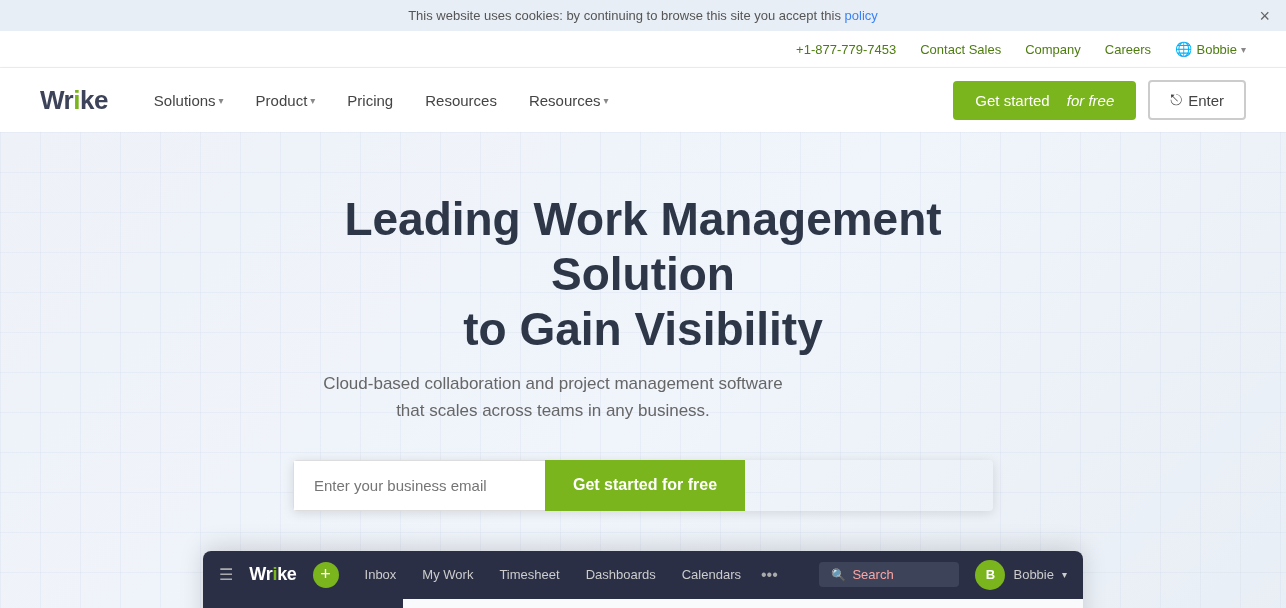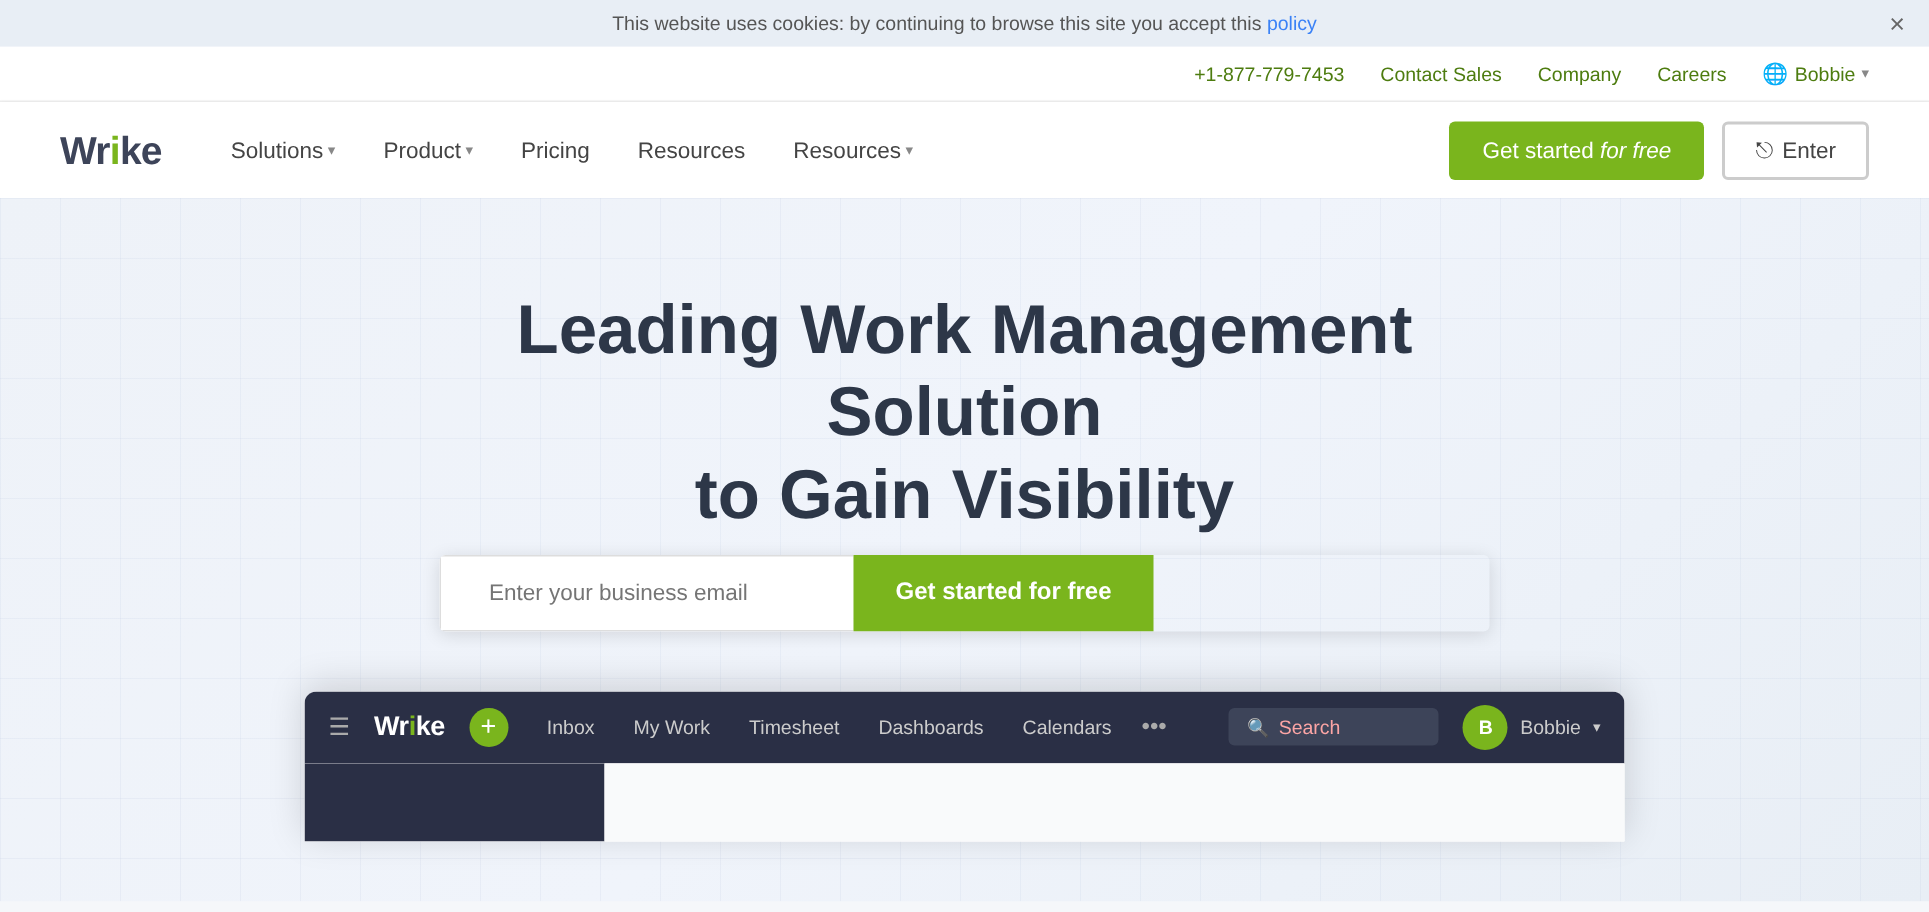--- a/index.html
+++ b/index.html
@@ -97,21 +97,21 @@
     .btn-get-started {
       background: #7ab51d;
       color: #fff;
       border: none;
       padding: 11px 22px;
       border-radius: 4px;
       font-size: 15px;
       cursor: pointer;
       font-weight: 500;
     }
-    .btn-get-started em { font-weight: 400; }
+    .btn-get-started em { font-weight: 400; margin-left: 13px; }
     .btn-login {
       background: #fff;
       color: #444;
       border: 2px solid #ccc;
       padding: 9px 20px;
       border-radius: 4px;
       font-size: 15px;
       cursor: pointer;
       display: flex;
       align-items: center;
@@ -159,22 +159,22 @@
       max-width: 520px;
     }
     .hero-form {
       display: flex;
       gap: 0;
       border-radius: 4px;
       overflow: hidden;
       box-shadow: 0 2px 12px rgba(0,0,0,0.12);
     }
     .hero-email-input {
-      width: 276px;
-      padding: 16px 32px;
+      width: 252px;
+      padding: 16px 20px;
       font-size: 15px;
       border: 1px solid #ddd;
       border-right: none;
       outline: none;
       color: #999;
       background: #fff;
     }
     .hero-cta-btn {
       background: #7ab51d;
       color: #fff;
@@ -340,20 +340,24 @@
     </button>
   </div>
 </nav>
 
 <section class="hero">
   <div class="hero-content">
     <h1 class="hero-title">
       <span>Leading Work Management Solution</span><br>
       <span>to Gain Visibility</span>
     </h1>
+    <p class="hero-subtitle">
+      <span>Cloud-based collaboration and project management software</span><br>
+      <span>that scales across teams in any business.</span>
+    </p>
     <div class="hero-form">
       <input class="hero-email-input" type="email" placeholder="Enter your business email" style="">
       <button class="hero-cta-btn">
         <span>Get started for free</span>
       </button>
     </div>
   </div>
 
   <div style="position:relative; z-index:1; margin-top: 40px; width: 880px;">
     <div class="app-preview">

